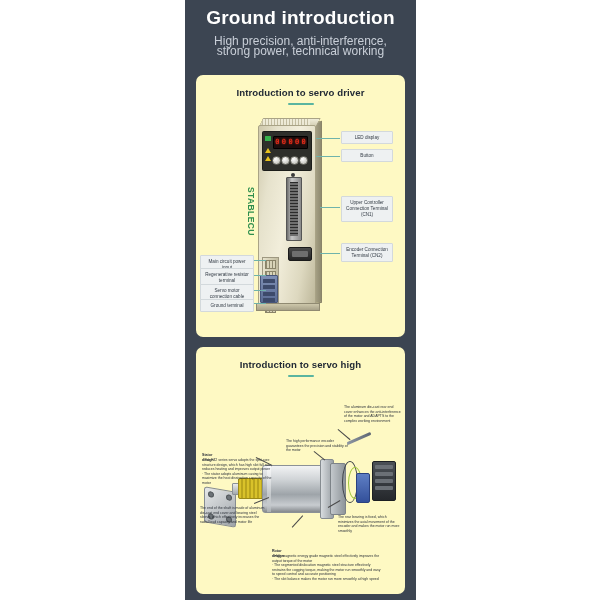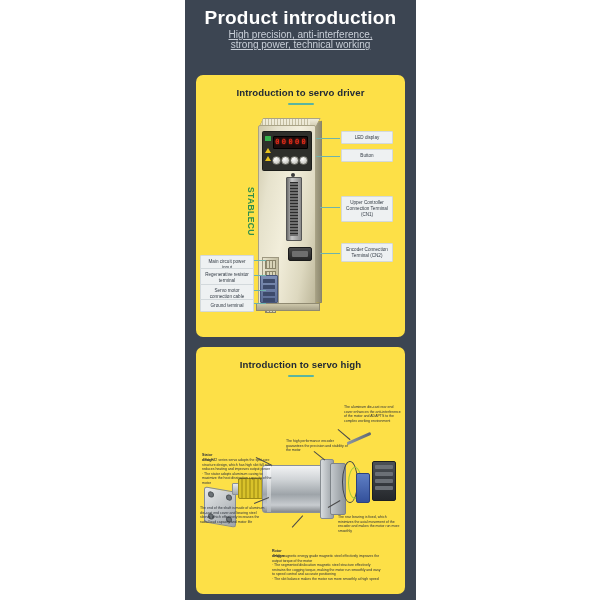--- a/index.html
+++ b/index.html
@@ -16,26 +16,26 @@
     background:#3c4552;
   }
 
   
   .hdr{position:absolute;left:185px;top:6px;width:231px;text-align:center;}
   .hdr-title{
     font-size:19px;font-weight:bold;color:#ffffff;letter-spacing:.2px;
     line-height:24px;
   }
   .hdr-sub{
-    font-size:10px;color:#c9cfd8;line-height:10px;text-decoration:underline;
+    margin-top:6px;font-size:12px;color:#c9cfd8;line-height:10px;
   }
 
   
   .card{
-    position:absolute;left:196px;width:209px;background:#fde047;
+    position:absolute;left:196px;width:209px;background:#fef9c3;
     border-radius:7px;overflow:hidden;
   }
   #card-driver{top:75px;height:262px;}
   #card-motor{top:347px;height:247px;}
 
   .card-title{
     text-align:center;font-size:9.6px;font-weight:bold;color:#222a35;
     margin-top:12px;letter-spacing:.1px;
   }
   .card-rule{
@@ -215,21 +215,21 @@
   }
 </style>
 </head>
 <body>
 
 <div class="page">
 
   <div class="panel"></div>
 
   <div class="hdr">
-    <div class="hdr-title">Product introduction</div>
+    <div class="hdr-title">Ground introduction</div>
     <div class="hdr-sub">
       <div>High precision, anti-interference,</div>
       <div>strong power, technical working</div>
     </div>
   </div>
 
   <div class="card" id="card-driver">
     <div class="card-title">Introduction to servo driver</div>
     <div class="card-rule"></div>
 

